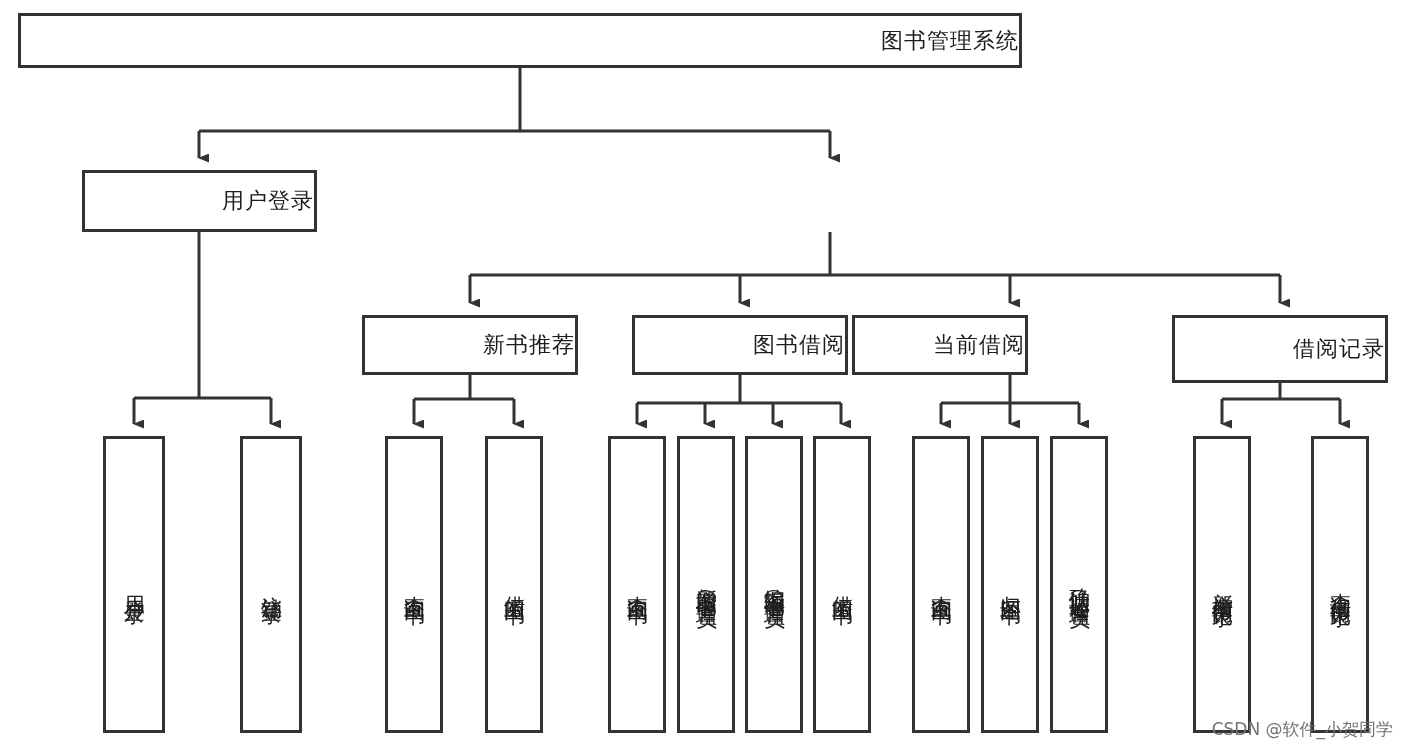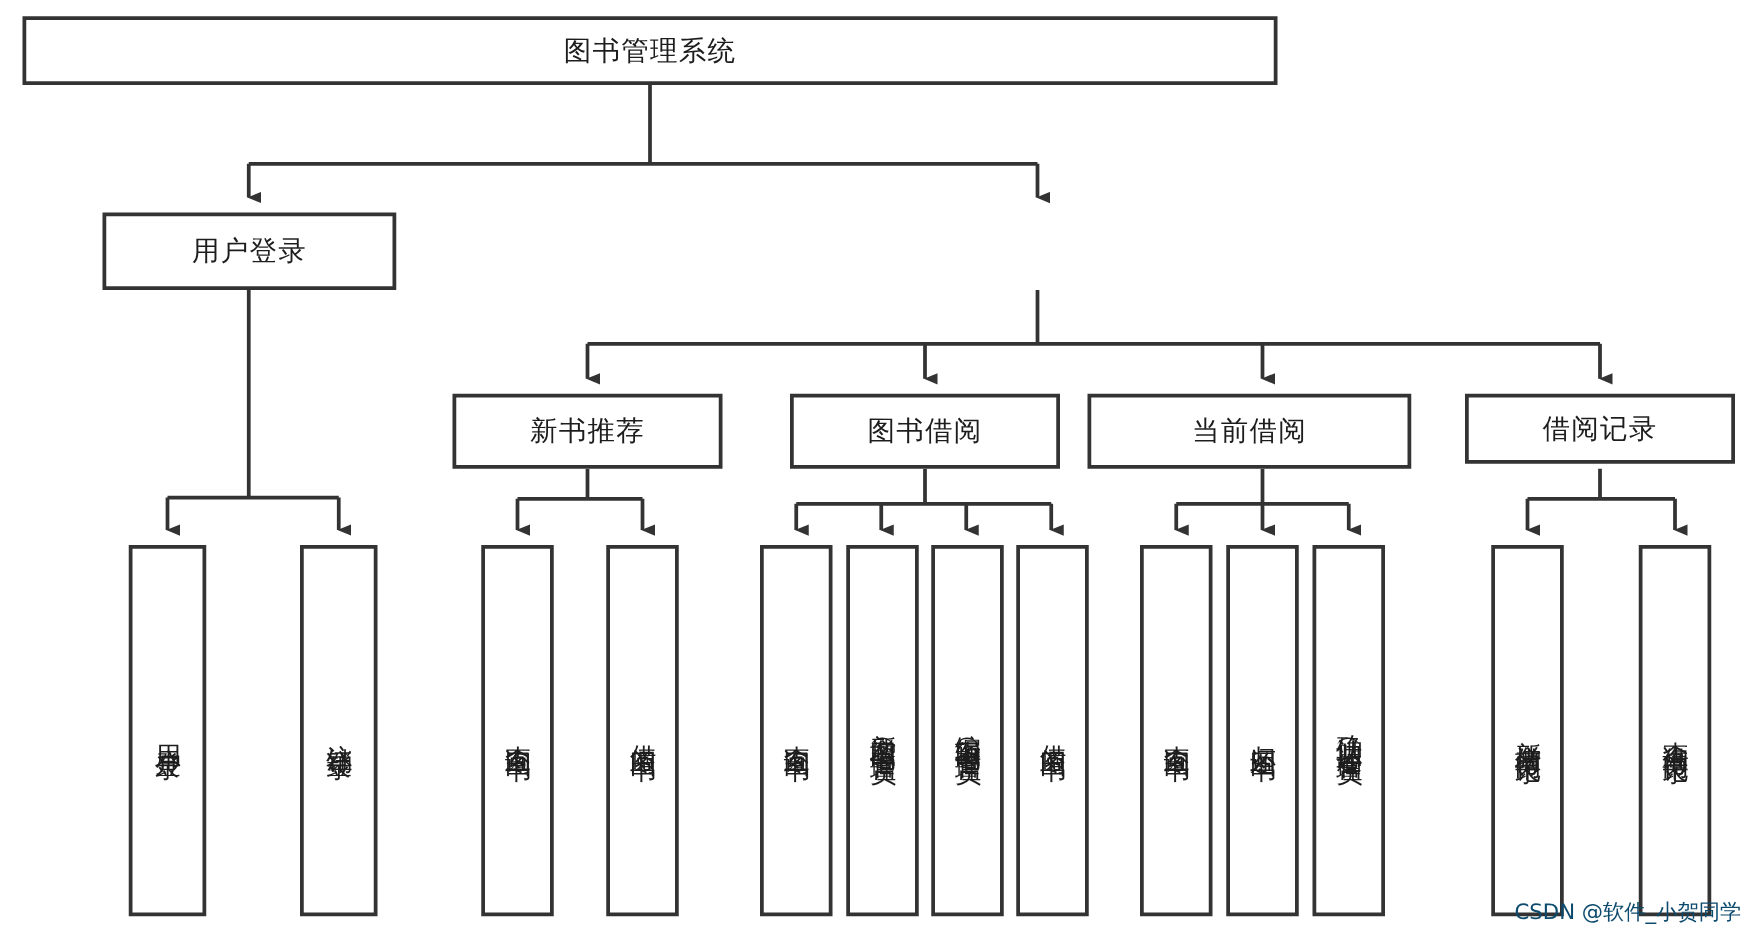--- a/index.html
+++ b/index.html
@@ -30,21 +30,21 @@
     stroke: #333333;
     stroke-width: 3;
     fill: none;
   }
   .watermark {
     position: absolute;
     right: 12px;
     bottom: 6px;
     font-family: "DejaVu Sans", "Liberation Sans", sans-serif;
     font-size: 17px;
-    color: #0c4a6e;
+    color: #737373;
     white-space: nowrap;
     pointer-events: none;
   }
   .vlabel-wrap {
     position: absolute;
     display: flex;
     align-items: center;
     justify-content: center;
     pointer-events: none;
   }
@@ -58,21 +58,21 @@
     line-height: 1;
     text-align: center;
   }
   .hbox {
     position: absolute;
     box-sizing: border-box;
     background: #ffffff;
     border: 3px solid #333333;
     display: flex;
     align-items: center;
-    justify-content: center;
+    justify-content: flex-end;
   }
   .hbox-text {
     font-family: "DejaVu Sans", "Liberation Sans", sans-serif;
     font-size: 22px;
     color: #1d1d1d;
     letter-spacing: 1px;
   }
   .vbox {
     position: absolute;
     box-sizing: border-box;
@@ -157,25 +157,25 @@
 
 
   <div class="hbox" style="left:632px; top:315px; width:216px; height:60px;">
     <span class="hbox-text">图书借阅</span>
   </div>
 
   <div class="hbox" style="left:362px; top:315px; width:216px; height:60px;">
     <span class="hbox-text">新书推荐</span>
   </div>
 
-  <div class="hbox" style="left:870px; top:315px; width:259px; height:60px;">
+  <div class="hbox" style="left:852px; top:315px; width:176px; height:60px;">
     <span class="hbox-text">当前借阅</span>
   </div>
 
-  <div class="hbox" style="left:1172px; top:315px; width:216px; height:56px;">
+  <div class="hbox" style="left:1172px; top:315px; width:216px; height:68px;">
     <span class="hbox-text">借阅记录</span>
   </div>
 
   <div class="vbox" style="left:103px; top:436px; width:62px; height:297px;"></div>
   <div class="vlabel-wrap" style="left:103px; top:436px; width:62px; height:297px;">
     <span class="vlabel-text">用户登录</span>
   </div>
 
   <div class="vbox" style="left:240px; top:436px; width:62px; height:297px;"></div>
   <div class="vlabel-wrap" style="left:240px; top:436px; width:62px; height:297px;">

